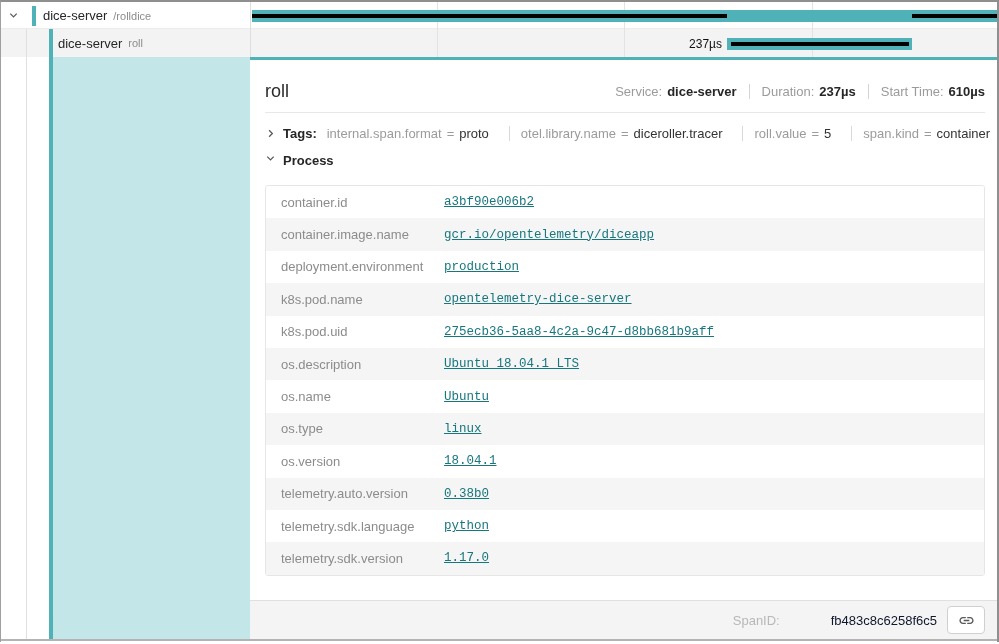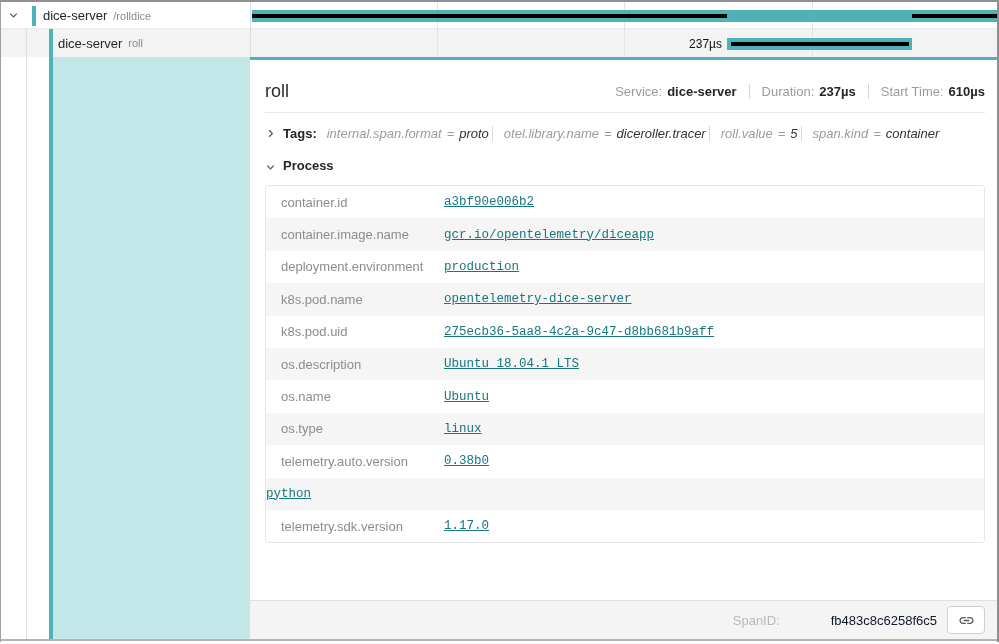--- a/index.html
+++ b/index.html
@@ -48,27 +48,27 @@
     padding-top:20px;padding-bottom:10px;border-bottom:1px solid #e8e8e8;}
   .detail-title{font-size:18px;font-weight:500;color:#2b2b2b;line-height:22px;}
   .meta{display:flex;align-items:flex-end;font-size:13px;color:#9b9b9b;}
   .meta-item{display:flex;align-items:center;}
   .meta-item + .meta-item{border-left:1px solid #d4d4d4;margin-left:12px;padding-left:12px;}
   .meta-value{color:#262626;font-weight:bold;margin-left:5px;}
 
   .tags-row{margin-top:8px;display:flex;align-items:center;font-size:13px;height:24px;cursor:pointer;}
   .accordian-chevron{display:flex;align-items:center;margin-right:7px;}
   .section-heading{font-weight:bold;color:#262626;}
-  .tags-list{display:flex;align-items:center;margin-left:10px;font-style:italic;}
+  .tags-list{display:flex;align-items:center;margin-left:10px;}
   .tag-item{display:flex;align-items:center;color:#9b9b9b;white-space:nowrap;}
-  .tag-item + .tag-item{border-left:1px solid #d9d9d9;margin-left:3px;padding-left:11px;}
+  .tag-item + .tag-item{border-left:1px solid #d9d9d9;margin-left:20px;padding-left:11px;}
   .tag-eq{margin:0 5px;color:#9b9b9b;}
   .tag-val{color:#333;}
 
-  .process-row{margin-top:8px;height:20px;display:flex;align-items:flex-end;
+  .process-row{margin-top:8px;height:20px;display:flex;align-items:flex-start;
     font-size:13px;cursor:pointer;}
 
   .kv-table{margin-top:12px;border:1px solid #e6e6e6;border-radius:3px;overflow:hidden;}
   .kv-row{height:32.4px;display:flex;align-items:center;font-size:13px;background:#fff;}
   .kv-row:nth-of-type(even){background:#f5f5f5;}
   .kv-key{width:178px;box-sizing:border-box;padding-left:15px;color:#8c8c8c;flex-shrink:0;}
   .kv-val{font-family:"Liberation Mono","DejaVu Sans Mono",monospace;
     font-size:12.5px;color:#17767e;text-decoration:underline;}
 
   .card-footer{position:absolute;left:0;right:0;bottom:0;height:39px;background:#f4f4f4;
@@ -223,27 +223,32 @@
           <div class="kv-row">
             <div class="kv-key">os.name</div>
             <div class="kv-val">Ubuntu</div>
           </div>
 
           <div class="kv-row">
             <div class="kv-key">os.type</div>
             <div class="kv-val">linux</div>
           </div>
 
+          <div class="kv-row">
+            <div class="kv-key">os.version</div>
+            <div class="kv-val">18.04.1</div>
+          </div>
 
           <div class="kv-row">
             <div class="kv-key">telemetry.auto.version</div>
             <div class="kv-val">0.38b0</div>
           </div>
 
           <div class="kv-row">
+            <div class="kv-key">telemetry.sdk.language</div>
             <div class="kv-val">python</div>
           </div>
 
 
           <div class="kv-row">
             <div class="kv-key">telemetry.sdk.version</div>
             <div class="kv-val">1.17.0</div>
           </div>
         </div>
 

